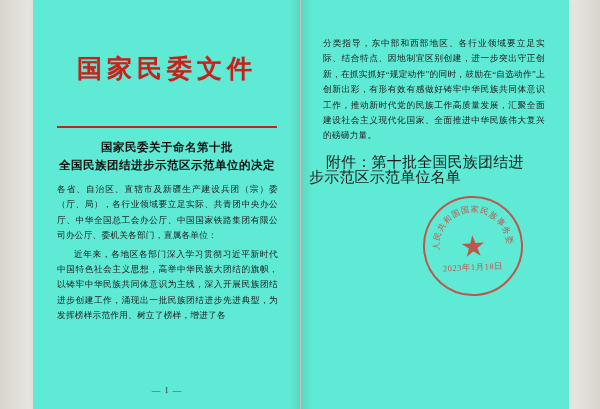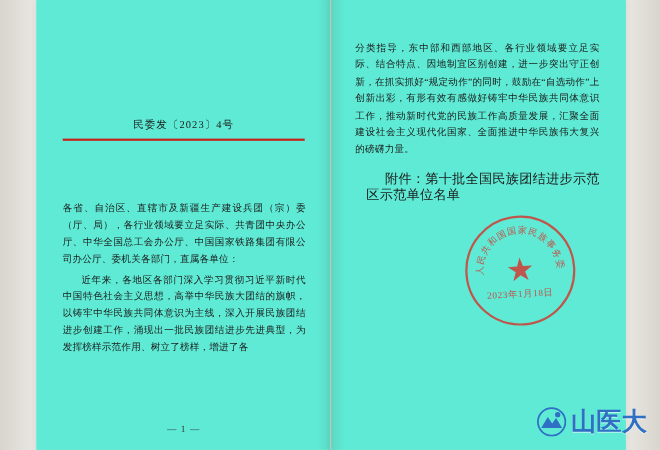--- a/index.html
+++ b/index.html
@@ -136,23 +136,23 @@
   
   .body-right {
     position: absolute;
     top: 36px;
     left: 22px;
     width: 222px;
   }
   .attach {
     position: absolute;
     top: 155px;
-    left: 32px;
+    left: 8px;
     width: 222px;
-    font-size: 12px;
+    font-size: 15px;
     line-height: 15.4px;
     color: #1b1b1b;
     text-indent: 17px;
     letter-spacing: 0.2px;
   }
 
   
   .seal {
     position: absolute;
     top: 196px;
@@ -225,23 +225,27 @@
 </style>
 </head>
 <body>
 
 <div class="page">
 
   <div class="edge-left"></div>
   <div class="edge-right"></div>
 
   <div class="sheet sheet-left">
-    <div class="doc-number">民委发〔2023〕4号</div>
+    <div class="doc-title">国家民委文件</div>
     <div class="red-rule"></div>
 
+    <div class="heading-block">
+      <div class="heading-line">国家民委关于命名第十批</div>
+      <div class="heading-line">全国民族团结进步示范区示范单位的决定</div>
+    </div>
 
     <div class="body-left">
       <p class="para">各省、自治区、直辖市及新疆生产建设兵团（宗）委（厅、局），各行业领域要立足实际、共青团中央办公厅、中华全国总工会办公厅、中国国家铁路集团有限公司办公厅、委机关各部门，直属各单位：</p>
       <p class="para indent">近年来，各地区各部门深入学习贯彻习近平新时代中国特色社会主义思想，高举中华民族大团结的旗帜，以铸牢中华民族共同体意识为主线，深入开展民族团结进步创建工作，涌现出一批民族团结进步先进典型，为发挥榜样示范作用、树立了榜样，增进了各</p>
     </div>
 
     <div class="page-num">— 1 —</div>
   </div>
 
   <div class="sheet sheet-right">
@@ -260,24 +264,14 @@
           <textPath href="#sealArc" startOffset="50%" text-anchor="middle">中华人民共和国国家民族事务委员会</textPath>
         </text>
       </svg>
       <div class="seal-star">★</div>
     </div>
     <div class="seal-date">2023年1月18日</div>
   </div>
 
   <div class="gutter-shade"></div>
 
-  <div class="watermark">
-    <div class="wm-mark">
-      <svg width="27" height="27" viewBox="0 0 27 27" xmlns="http://www.w3.org/2000/svg">
-        <circle cx="13.5" cy="13.5" r="12.5" fill="none" stroke="#2f6fc4" stroke-width="1.6"></circle>
-        <path d="M4 19 L10 9 L14 15 L17.5 10 L23 19 Z" fill="#2f6fc4"></path>
-        <circle cx="19" cy="7" r="2.4" fill="#2f6fc4"></circle>
-      </svg>
-    </div>
-    <div class="wm-text">山医大</div>
-  </div>
 
 </div>
 
 </body></html>

